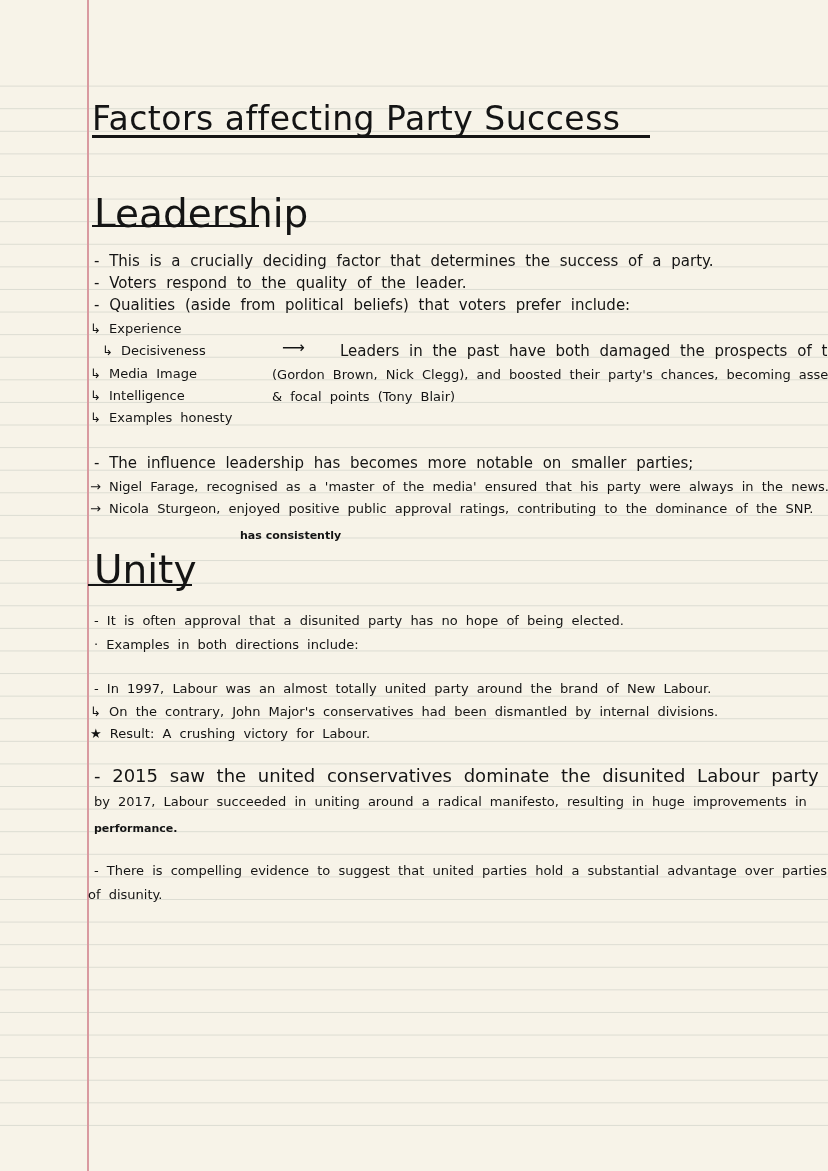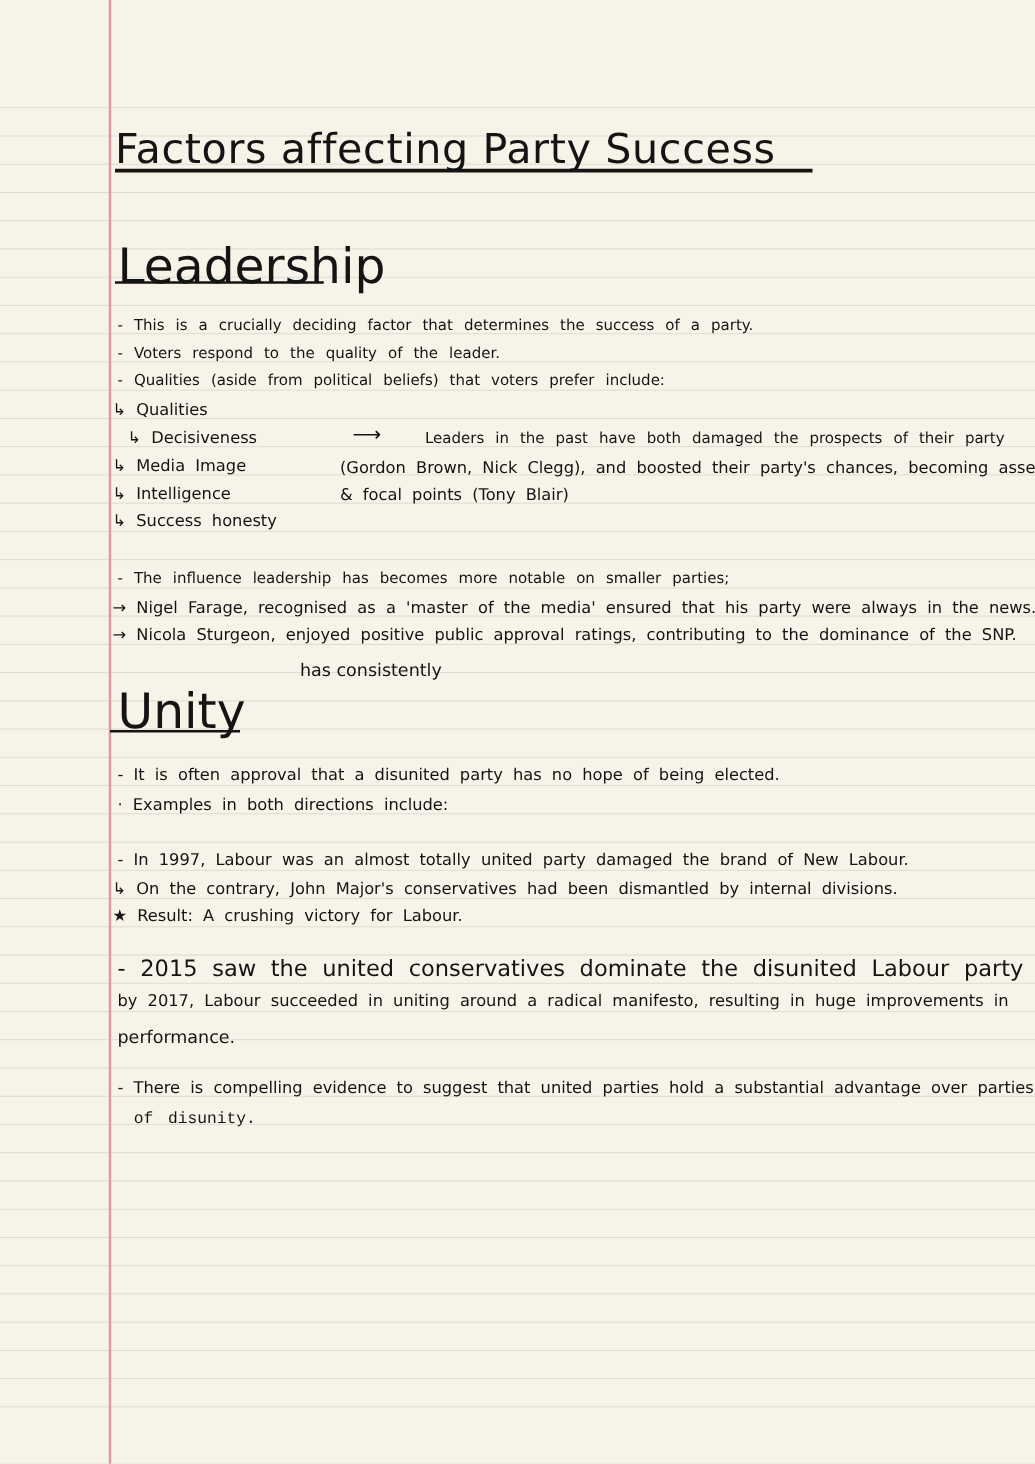--- a/index.html
+++ b/index.html
@@ -35,66 +35,66 @@
   }
   .ink { position: absolute; white-space: nowrap; line-height: 1; }
   .title {
     left: 92px; top: 102px; font-size: 33px; letter-spacing: 0.5px; text-align: right;
   }
   .title-underline {
     position: absolute; left: 92px; top: 135px; width: 558px; height: 2.5px; background: #141414;
   }
   .h2 { font-size: 39px; }
   .h2-underline { position: absolute; height: 2px; background: #141414; }
-  .t { font-size: 12px; word-spacing: 5px; }
+  .t { font-size: 15px; word-spacing: 5px; }
   .ts { font-size: 13px; word-spacing: 4px; }
-  .tx { font-size: 14px; }
+  .tx { font-size: 11px; font-weight: bold; }
   .tl { font-size: 18px; word-spacing: 6px; }
 </style>
 </head>
 <body>
 
 <div class="paper-top-mask"></div>
 <div class="paper-bottom-mask"></div>
 <div class="margin-line"></div>
 
 <div class="ink title">Factors affecting Party Success</div>
 <div class="title-underline"></div>
 
 <div class="ink h2" style="left:94px; top:194px;">Leadership</div>
 <div class="h2-underline" style="left:92px; top:225px; width:167px;"></div>
 
 <div class="ink t" style="left:94px; top:254px;">- This is a crucially deciding factor that determines the success of a party.</div>
 <div class="ink t" style="left:94px; top:276px;">- Voters respond to the quality of the leader.</div>
 <div class="ink t" style="left:94px; top:298px;">- Qualities (aside from political beliefs) that voters prefer include:</div>
 
-<div class="ink ts" style="left:90px; top:322px;">↳ Qualities</div>
+<div class="ink ts" style="left:90px; top:322px;">↳ Experience</div>
 <div class="ink ts" style="left:90px; top:344px;margin-left:12px;">↳ Decisiveness</div>
 <div class="ink ts" style="left:90px; top:367px;">↳ Media Image</div>
 <div class="ink ts" style="left:90px; top:389px;">↳ Intelligence</div>
-<div class="ink ts" style="left:90px; top:411px;">↳ Success honesty</div>
+<div class="ink ts" style="left:90px; top:411px;">↳ Examples honesty</div>
 
 <div class="ink ts" style="left:282px; top:340px; font-size:16px;">⟶</div>
 <div class="ink t" style="left:340px; top:344px;">Leaders in the past have both damaged the prospects of their party</div>
 <div class="ink ts" style="left:272px; top:368px;">(Gordon Brown, Nick Clegg), and boosted their party's chances, becoming assets</div>
 <div class="ink ts" style="left:272px; top:390px;text-align:center;">&amp; focal points (Tony Blair)</div>
 
 <div class="ink t" style="left:94px; top:456px;">- The influence leadership has becomes more notable on smaller parties;</div>
 <div class="ink ts" style="left:90px; top:480px;">→ Nigel Farage, recognised as a 'master of the media' ensured that his party were always in the news.</div>
 <div class="ink ts" style="left:90px; top:502px;">→ Nicola Sturgeon, enjoyed positive public approval ratings, contributing to the dominance of the SNP.</div>
 <div class="ink tx" style="left:240px; top:530px;">has consistently</div>
 
 <div class="ink h2" style="left:94px; top:550px;">Unity</div>
 <div class="h2-underline" style="left:88px; top:584px; width:104px;"></div>
 
 <div class="ink ts" style="left:94px; top:614px;">- It is often approval that a disunited party has no hope of being elected.</div>
 <div class="ink ts" style="left:94px; top:638px;">· Examples in both directions include:</div>
 
-<div class="ink ts" style="left:94px; top:682px;">- In 1997, Labour was an almost totally united party damaged the brand of New Labour.</div>
+<div class="ink ts" style="left:94px; top:682px;">- In 1997, Labour was an almost totally united party around the brand of New Labour.</div>
 <div class="ink ts" style="left:90px; top:705px;">↳ On the contrary, John Major's conservatives had been dismantled by internal divisions.</div>
 <div class="ink ts" style="left:90px; top:727px;">★ Result: A crushing victory for Labour.</div>
 
 <div class="ink tl" style="left:94px; top:767px;">- 2015 saw the united conservatives dominate the disunited Labour party - however</div>
 <div class="ink ts" style="left:94px; top:795px;">by 2017, Labour succeeded in uniting around a radical manifesto, resulting in huge improvements in</div>
 <div class="ink tx" style="left:94px; top:823px;">performance.</div>
 
 <div class="ink ts" style="left:94px; top:864px;">- There is compelling evidence to suggest that united parties hold a substantial advantage over parties</div>
-<div class="ink ts" style="left:107px; top:888px;font-family:Liberation Mono, monospace;">of disunity.</div>
+<div class="ink ts" style="left:88px; top:888px;">of disunity.</div>
 
 </body></html>

